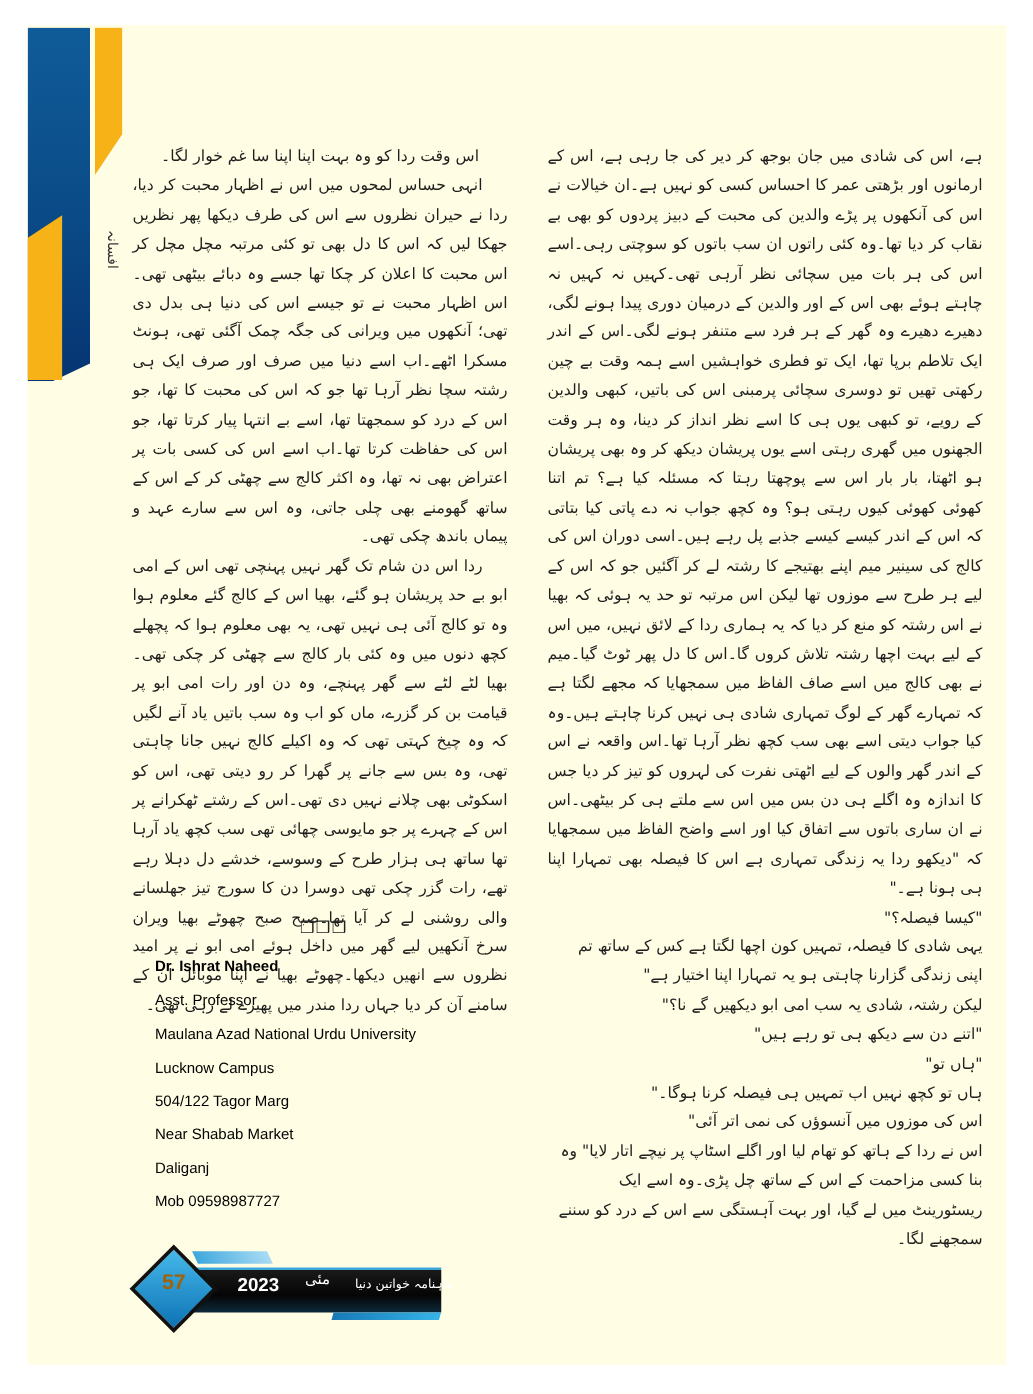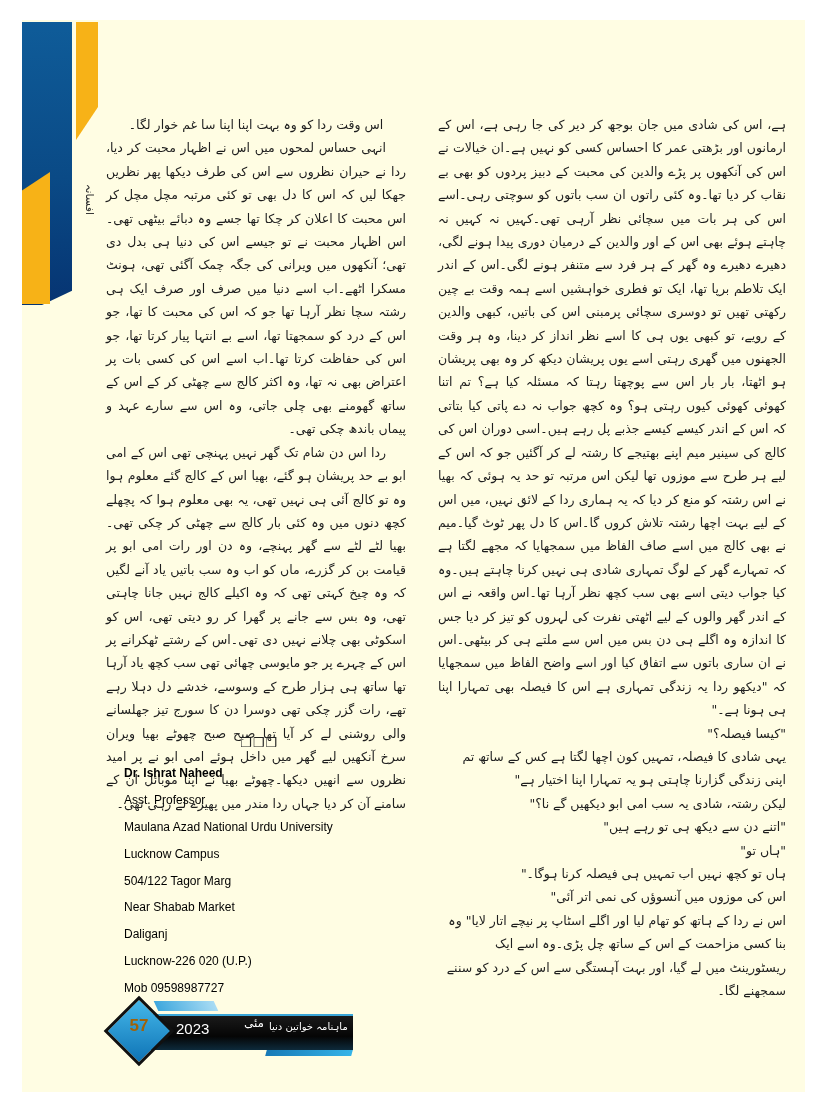--- a/index.html
+++ b/index.html
@@ -33,24 +33,24 @@
 
   .footer { position:absolute; left:106px; top:1000px; width:300px; height:62px; }
   .bar { position:absolute; left:45px; top:14px; width:202px; height:34px;
     background:linear-gradient(180deg,#1a1a1a 0%,#050505 60%,#0d2a3b 100%); border-top:2px solid #3aa6d8; }
   .bar-accent { position:absolute; left:160px; top:50px; width:86px; height:6px; background:linear-gradient(90deg,#1779b6,#36b4e8); transform:skewX(-15deg); }
   .bar-accent-top { position:absolute; left:50px; top:1px; width:60px; height:10px; background:linear-gradient(90deg,#3ea7dd,#a9dcf4); transform:skewX(25deg); }
   .diamond { position:absolute; left:8px; top:6px; width:44px; height:44px; transform:rotate(45deg);
     background:linear-gradient(135deg,#45b8ea,#0e73b5); border:3px solid #111; }
   .page-num { position:absolute; left:10px; top:16px; width:46px; text-align:center; color:#a16207; font-weight:bold;
     font-family:"Liberation Sans", sans-serif; font-size:17px; }
-  .year { position:absolute; left:70px; top:20px; color:#fff; font-weight:normal;
+  .year { position:absolute; left:84px; top:20px; color:#fff; font-weight:bold;
     font-family:"Liberation Sans", sans-serif; font-size:15px; }
   .month { position:absolute; left:138px; top:16px; color:#fff; font-size:12px; direction:rtl; }
-  .mag { position:absolute; left:163px; top:21px; color:#fff; font-size:10px; direction:rtl; white-space:nowrap; }
+  .mag { position:absolute; left:178px; top:21px; color:#fff; font-size:10px; direction:rtl; white-space:nowrap; }
 </style>
 </head>
 <body>
 
 <div class="page"></div>
 
 <div class="ribbon-blue"></div>
 <div class="ribbon-yellow-top"></div>
 <div class="ribbon-yellow-bot"></div>
 <div class="ribbon-label">افسانہ</div>
@@ -64,21 +64,20 @@
 <div class="sep">❒❒❒</div>
 
 <div class="addr">
   <div class="name">Dr. Ishrat Naheed</div>
   <div>Asst.   Professor</div>
   <div>Maulana Azad National Urdu University</div>
   <div>Lucknow   Campus</div>
   <div>504/122 Tagor  Marg</div>
   <div>Near  Shabab  Market</div>
   <div>Daliganj</div>
-  <div>Lucknow-226 020 (U.P.)</div>
   <div>Mob 09598987727</div>
 </div>
 
 <div class="col col-right">
   <p>ہے، اس کی شادی میں جان بوجھ کر دیر کی جا رہی ہے، اس کے ارمانوں اور بڑھتی عمر کا احساس کسی کو نہیں ہے۔ان خیالات نے اس کی آنکھوں پر پڑے والدین کی محبت کے دبیز پردوں کو بھی بے نقاب کر دیا تھا۔وہ کئی راتوں ان سب باتوں کو سوچتی رہی۔اسے اس کی ہر بات میں سچائی نظر آرہی تھی۔کہیں نہ کہیں نہ چاہتے ہوئے بھی اس کے اور والدین کے درمیان دوری پیدا ہونے لگی، دھیرے دھیرے وہ گھر کے ہر فرد سے متنفر ہونے لگی۔اس کے اندر ایک تلاطم برپا تھا، ایک تو فطری خواہشیں اسے ہمہ وقت بے چین رکھتی تھیں تو دوسری سچائی پرمبنی اس کی باتیں، کبھی والدین کے رویے، تو کبھی یوں ہی کا اسے نظر انداز کر دینا، وہ ہر وقت الجھنوں میں گھری رہتی اسے یوں پریشان دیکھ کر وہ بھی پریشان ہو اٹھتا، بار بار اس سے پوچھتا رہتا کہ مسئلہ کیا ہے؟ تم اتنا کھوئی کھوئی کیوں رہتی ہو؟ وہ کچھ جواب نہ دے پاتی کیا بتاتی کہ اس کے اندر کیسے کیسے جذبے پل رہے ہیں۔اسی دوران اس کی کالج کی سینیر میم اپنے بھتیجے کا رشتہ لے کر آگئیں جو کہ اس کے لیے ہر طرح سے موزوں تھا لیکن اس مرتبہ تو حد یہ ہوئی کہ بھیا نے اس رشتہ کو منع کر دیا کہ یہ ہماری ردا کے لائق نہیں، میں اس کے لیے بہت اچھا رشتہ تلاش کروں گا۔اس کا دل پھر ٹوٹ گیا۔میم نے بھی کالج میں اسے صاف الفاظ میں سمجھایا کہ مجھے لگتا ہے کہ تمہارے گھر کے لوگ تمہاری شادی ہی نہیں کرنا چاہتے ہیں۔وہ کیا جواب دیتی اسے بھی سب کچھ نظر آرہا تھا۔اس واقعہ نے اس کے اندر گھر والوں کے لیے اٹھتی نفرت کی لہروں کو تیز کر دیا جس کا اندازہ وہ اگلے ہی دن بس میں اس سے ملتے ہی کر بیٹھی۔اس نے ان ساری باتوں سے اتفاق کیا اور اسے واضح الفاظ میں سمجھایا کہ "دیکھو ردا یہ زندگی تمہاری ہے اس کا فیصلہ بھی تمہارا اپنا ہی ہونا ہے۔"</p>
   <div class="dialog">
     <p class="center">"کیسا فیصلہ؟"</p>
     <p>یہی شادی کا فیصلہ، تمہیں کون اچھا لگتا ہے کس کے ساتھ تم اپنی زندگی گزارنا چاہتی ہو یہ تمہارا اپنا اختیار ہے"</p>
     <p class="center">لیکن رشتہ، شادی یہ سب امی ابو دیکھیں گے نا؟"</p>
     <p class="center">"اتنے دن سے دیکھ ہی تو رہے ہیں"</p>

